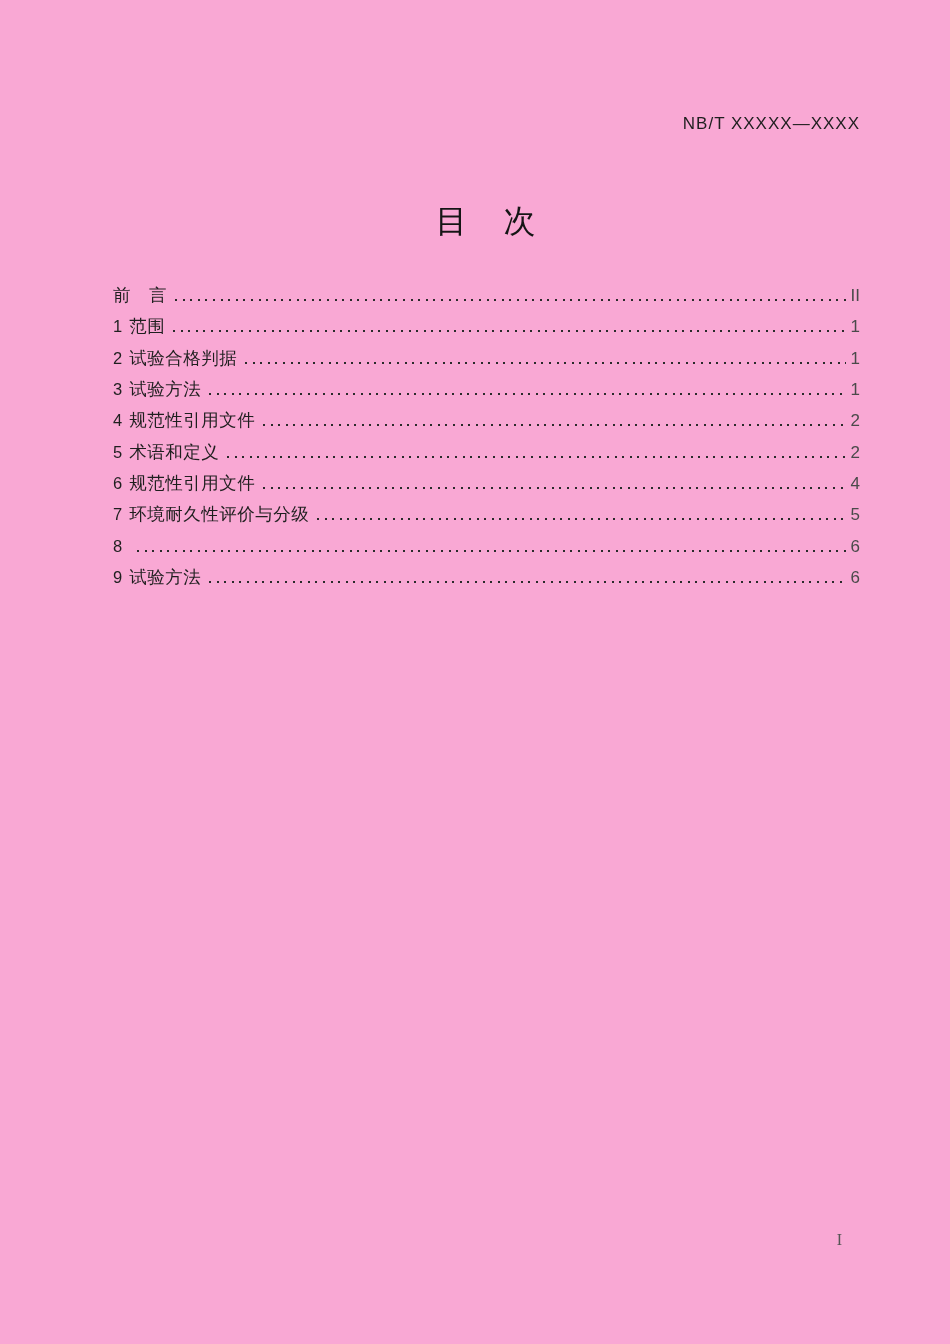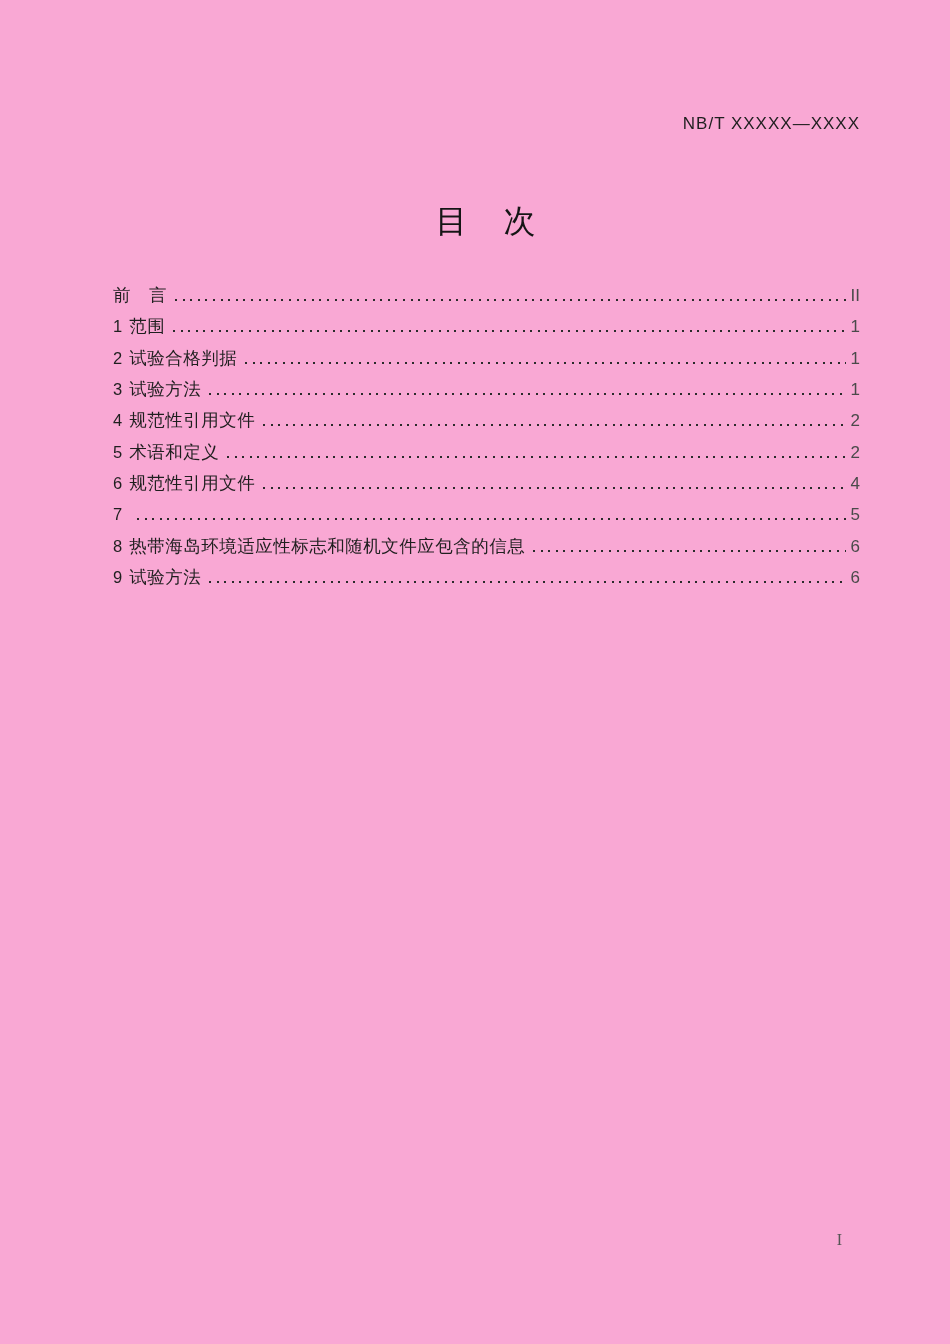--- a/index.html
+++ b/index.html
@@ -150,27 +150,27 @@
 
     <div class="toc-row">
       <span class="toc-num">6</span>
       <span class="toc-label">规范性引用文件</span>
       <span class="dot-leader"></span>
       <span class="toc-page-num">4</span>
     </div>
 
     <div class="toc-row">
       <span class="toc-num">7</span>
+      <span class="toc-label">环境耐久性评价与分级</span>
       <span class="dot-leader"></span>
       <span class="toc-page-num">5</span>
     </div>
 
     <div class="toc-row">
       <span class="toc-num">8</span>
-      <span class="toc-label">热带海岛环境适应性标志和随机文件应包含的信息</span>
       <span class="dot-leader"></span>
       <span class="toc-page-num">6</span>
     </div>
 
     <div class="toc-row">
       <span class="toc-num">9</span>
       <span class="toc-label">试验方法</span>
       <span class="dot-leader"></span>
       <span class="toc-page-num">6</span>
     </div>

